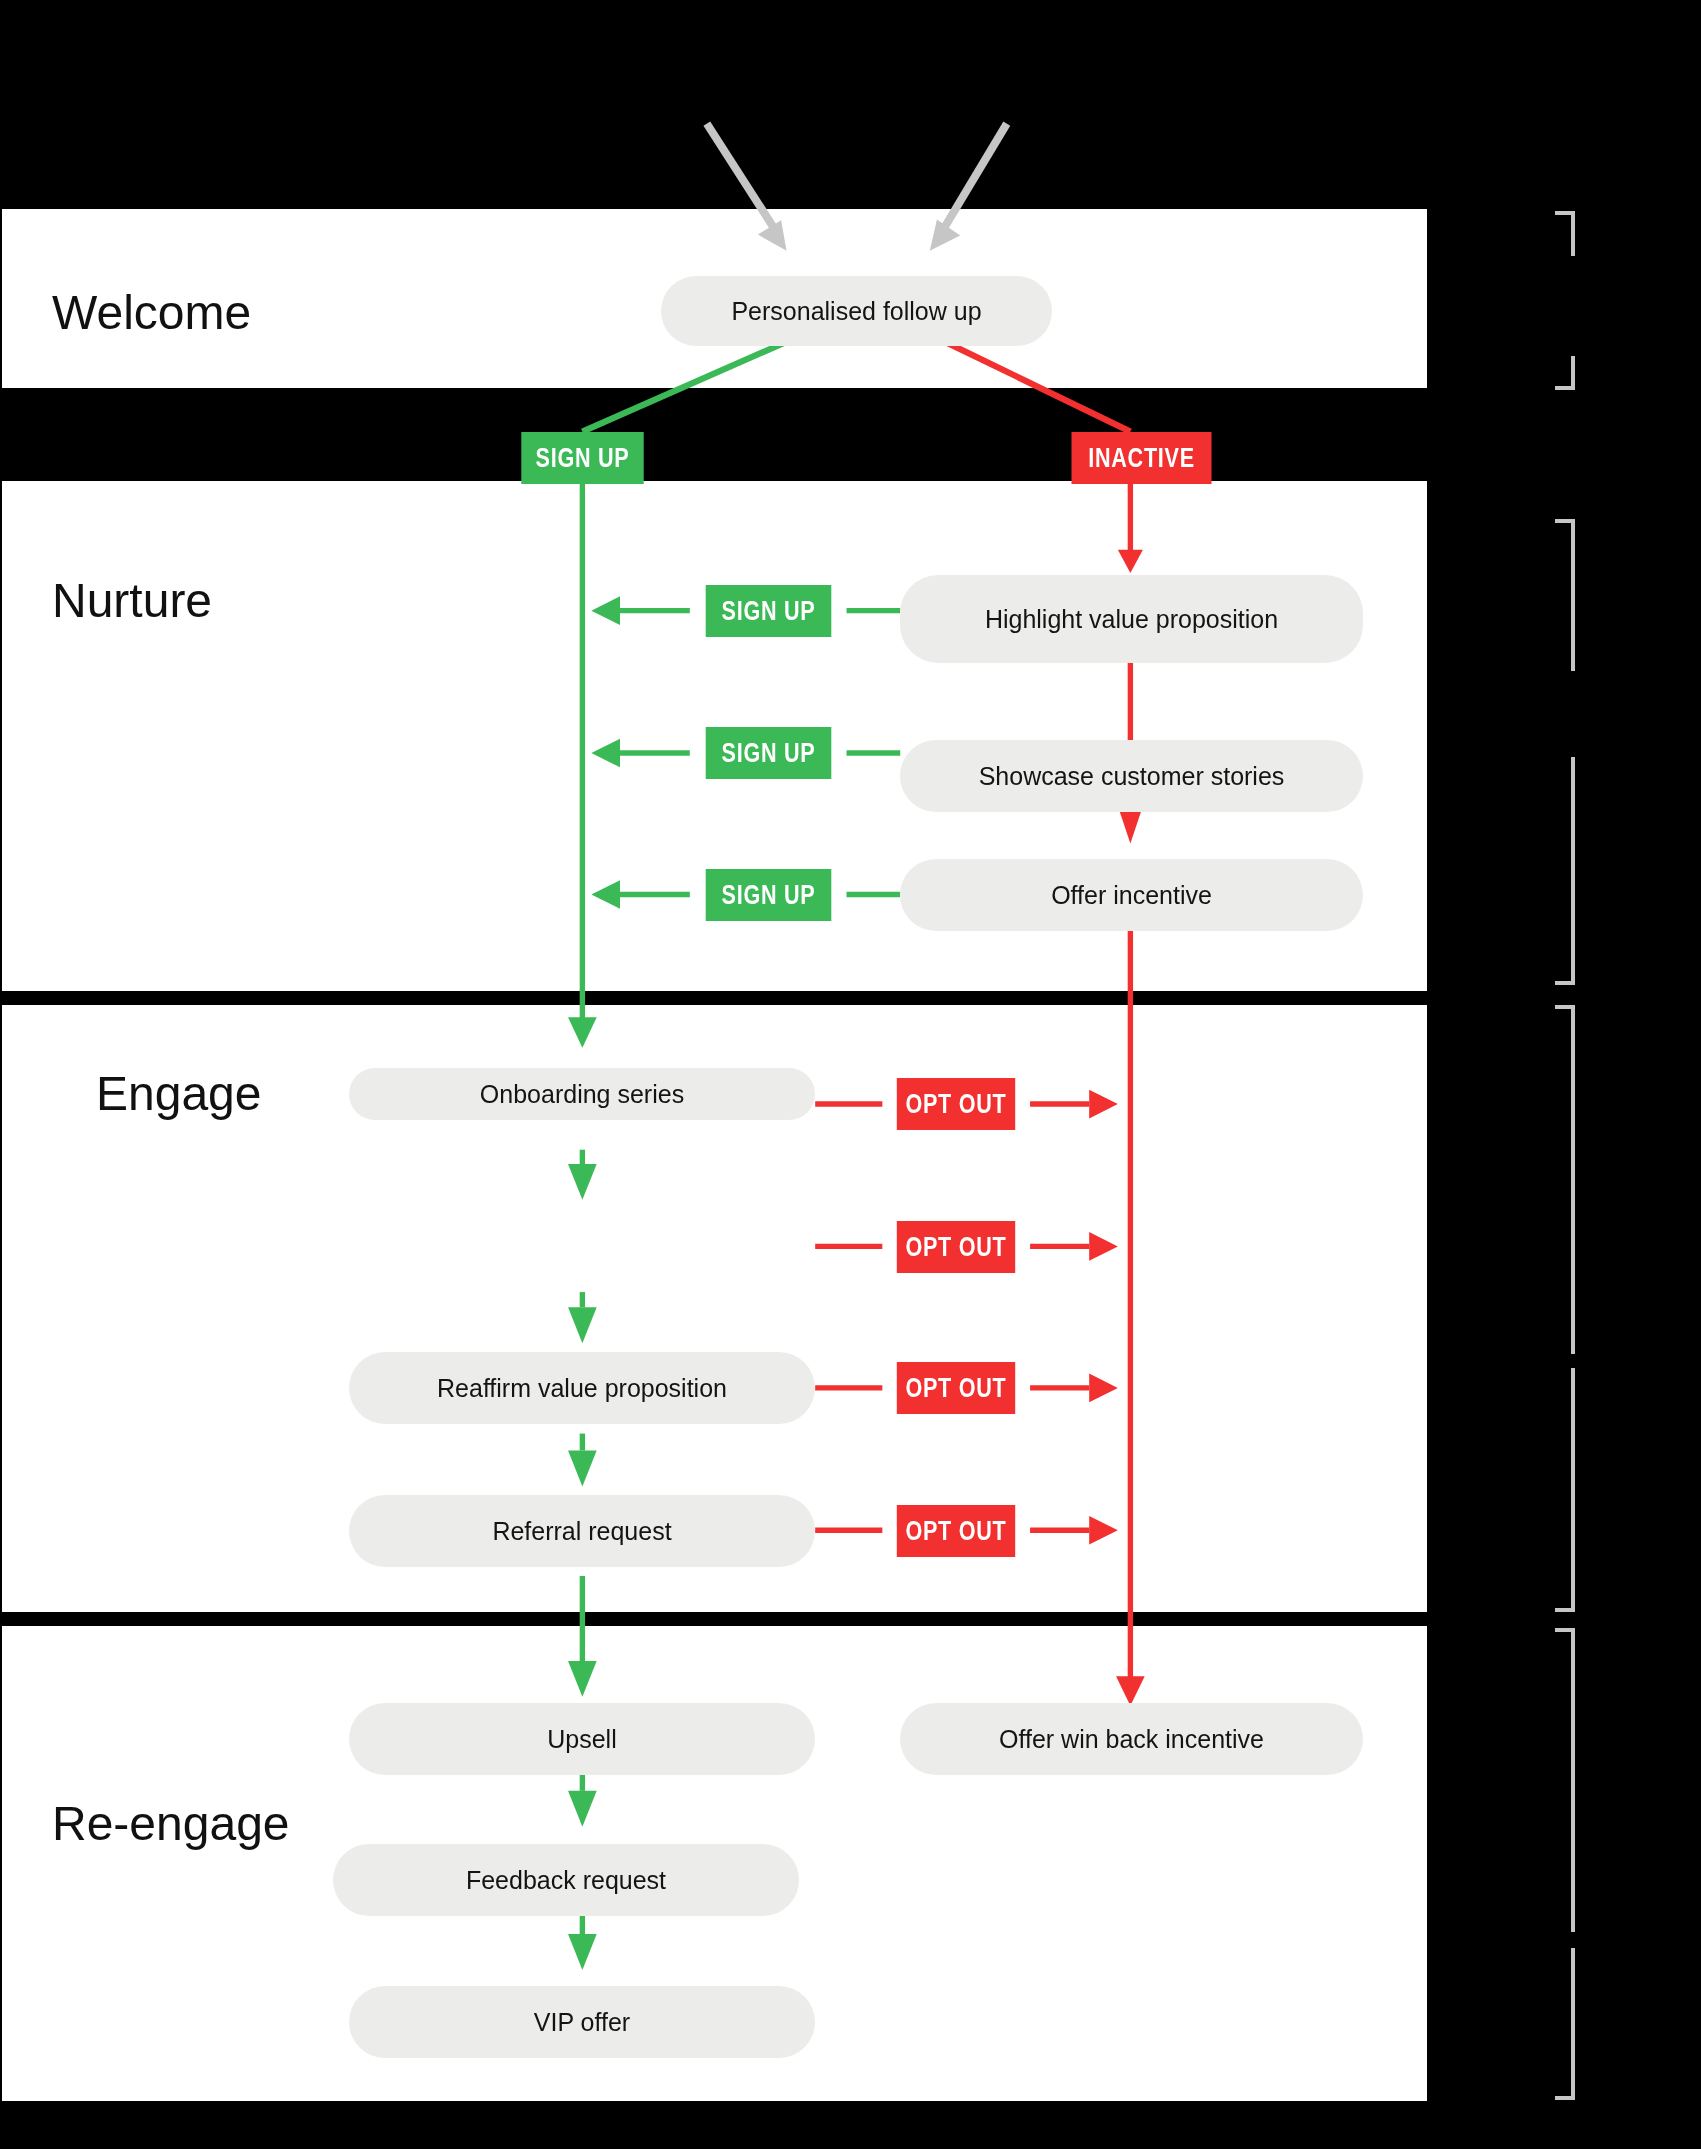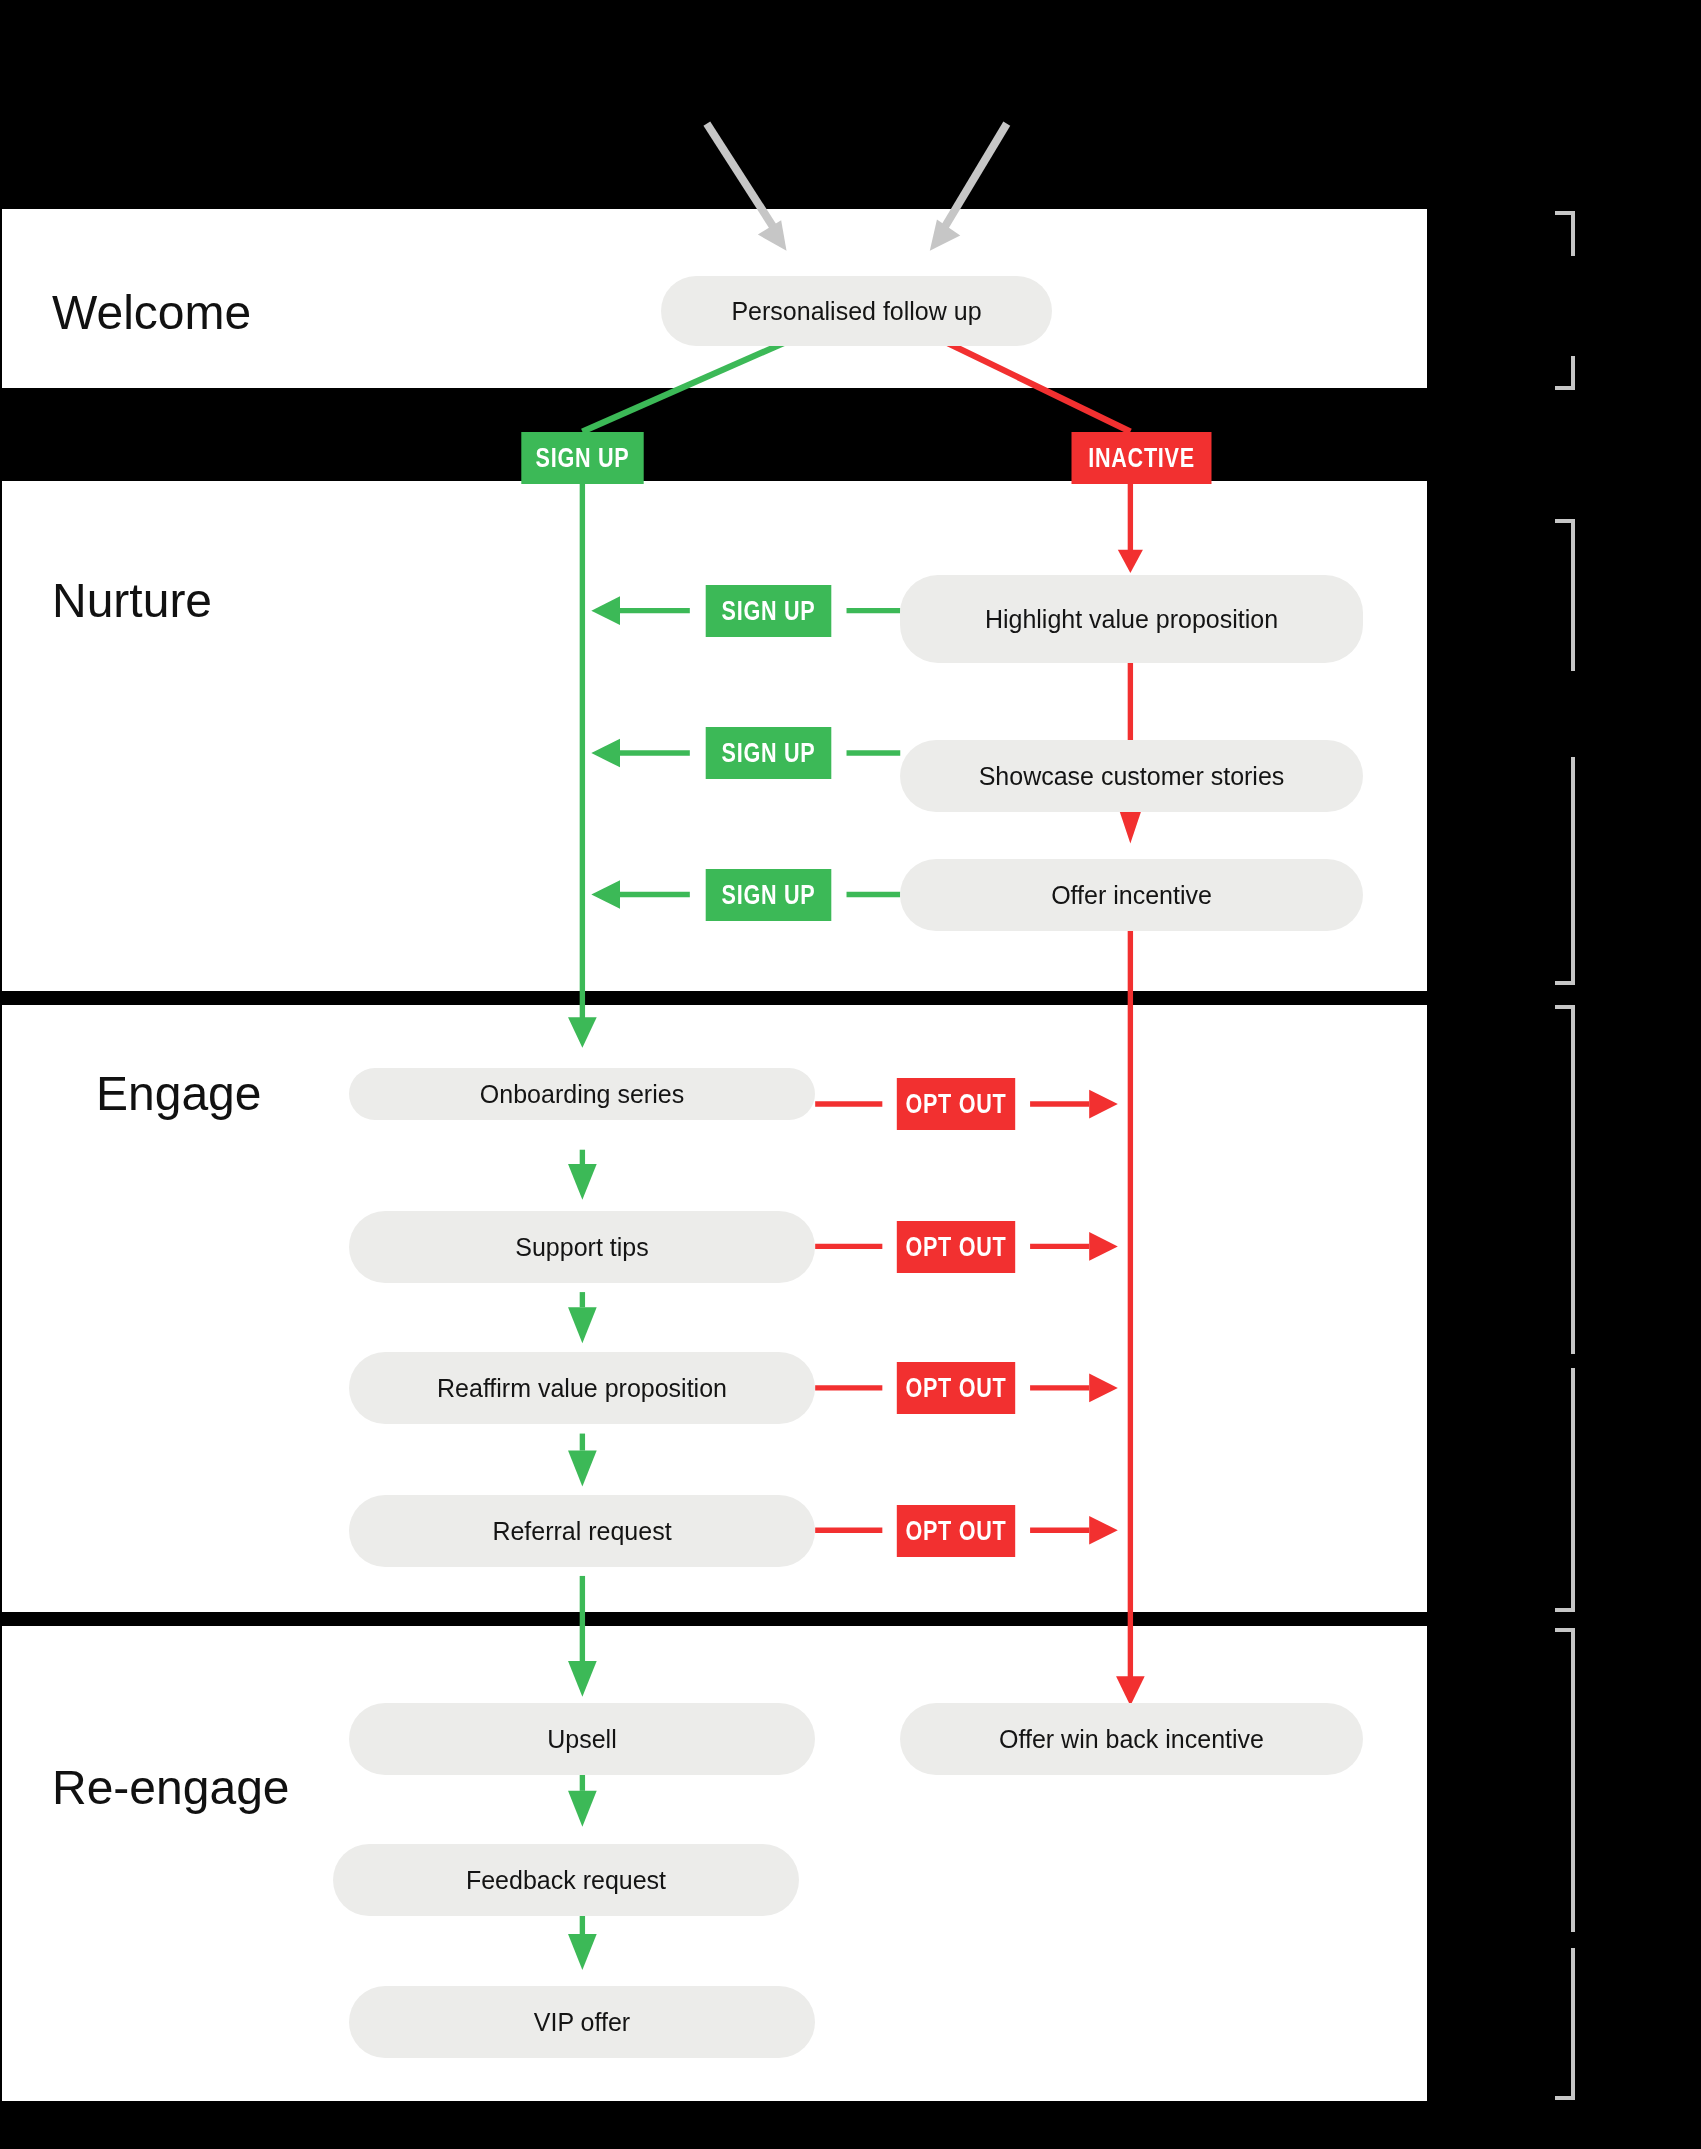--- a/index.html
+++ b/index.html
@@ -153,37 +153,36 @@
 
     <line x1="650" y1="1981" x2="650" y2="2000" stroke="#3cb957" stroke-width="6"></line>
     <polygon points="650,2040 634,2000 666,2000" fill="#3cb957"></polygon>
     <line x1="650" y1="2139" x2="650" y2="2160" stroke="#3cb957" stroke-width="6"></line>
     <polygon points="650,2200 634,2160 666,2160" fill="#3cb957"></polygon>
   </svg>
 
   <div class="stage-label" style="top:285px;">Welcome</div>
   <div class="stage-label" style="top:573px;">Nurture</div>
   <div class="stage-label" style="top:1066px;margin-left:44px;">Engage</div>
-  <div class="stage-label" style="top:1760px;">Re-engage</div>
+  <div class="stage-label" style="top:1796px;">Re-engage</div>
 
   <div class="pill" style="left:661px;top:276px;width:391px;height:70px;">Personalised follow up</div>
 
   <div class="badge badge-green" style="left:506px;top:432px;width:153px;height:52px;">SIGN UP</div>
   <div class="badge badge-red" style="left:1054px;top:432px;width:175px;height:52px;">INACTIVE</div>
 
   <div class="pill" style="left:900px;top:575px;width:463px;height:88px;">Highlight value proposition</div>
   <div class="pill" style="left:900px;top:740px;width:463px;height:72px;">Showcase customer stories</div>
   <div class="pill" style="left:900px;top:859px;width:463px;height:72px;">Offer incentive</div>
 
   <div class="badge badge-green" style="left:690px;top:585px;width:157px;height:52px;">SIGN UP</div>
   <div class="badge badge-green" style="left:690px;top:727px;width:157px;height:52px;">SIGN UP</div>
   <div class="badge badge-green" style="left:690px;top:869px;width:157px;height:52px;">SIGN UP</div>
 
   <div class="pill" style="left:349px;top:1068px;width:466px;height:52px;">Onboarding series</div>
-  <div class="pill" style="left:349px;top:1211px;width:466px;height:72px;">Support tips</div>
   <div class="pill" style="left:349px;top:1352px;width:466px;height:72px;">Reaffirm value proposition</div>
   <div class="pill" style="left:349px;top:1495px;width:466px;height:72px;">Referral request</div>
 
   <div class="badge badge-red" style="left:882px;top:1078px;width:148px;height:52px;">OPT OUT</div>
   <div class="badge badge-red" style="left:882px;top:1221px;width:148px;height:52px;">OPT OUT</div>
   <div class="badge badge-red" style="left:882px;top:1362px;width:148px;height:52px;">OPT OUT</div>
   <div class="badge badge-red" style="left:882px;top:1505px;width:148px;height:52px;">OPT OUT</div>
 
   <div class="pill" style="left:349px;top:1703px;width:466px;height:72px;">Upsell</div>
   <div class="pill" style="left:333px;top:1844px;width:466px;height:72px;">Feedback request</div>

